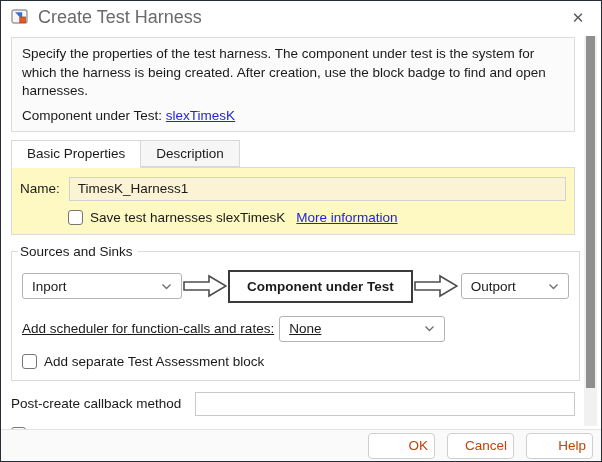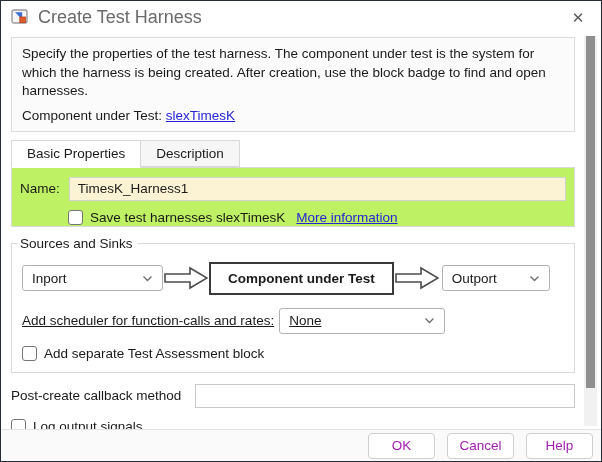--- a/index.html
+++ b/index.html
@@ -25,50 +25,50 @@
   
   .intro-panel { border:1px solid #dcdcdc; background:#fbfbfb; padding:7px 10px 8px; margin-top:2px; }
   .intro-text { line-height:1.38; }
   .component-line { margin-top:7px; }
   .link { color:#2424d6; text-decoration:underline; cursor:pointer; }
   
   .tabs { display:flex; margin-top:8px; position:relative; z-index:2; }
   .tab { padding:5px 15px 5px; border:1px solid #d9d9d9; background:#f6f6f6; cursor:pointer; }
   .tab.active { background:#ffffff; border-bottom:1px solid #ffffff; margin-bottom:-1px; }
   .tab + .tab { border-left:none; }
-  .tab-panel { border:1px solid #d9d9d9; padding:9px 8px 0; background:#bef264; }
+  .tab-panel { border:1px solid #d9d9d9; padding:9px 8px 8px; background:#fef9c3; }
   .name-row { display:flex; align-items:center; gap:9px; }
   .name-input { flex:1; height:24px; background:#fcf3d4; border:1px solid #d2d2d2;
                 font:inherit; padding:0 8px; color:#1a1a1a; }
   .save-row { margin:9px 0 1px 48px; display:flex; align-items:center; gap:7px; }
   
   .checkbox { width:15px; height:15px; flex:0 0 15px; border:1px solid #767676; border-radius:3px;
               background:#fff; display:inline-flex; align-items:center; justify-content:center; cursor:pointer; }
   
   .sources-group { border:1px solid #d9d9d9; margin:9px 0 0 0; padding:4px 10px 11px; }
   .sources-group legend { padding:0 5px 0 2px; margin-left:-4px; }
   .ports-row { display:flex; align-items:center; margin-top:7px; }
   .select { border:1px solid #b3b3b3; border-radius:3px; height:26px; background:#fff;
             display:flex; align-items:center; justify-content:space-between; padding:0 9px; cursor:pointer; }
-  .sel-inport { width:141px; }
+  .sel-inport { width:160px; }
   .sel-outport { width:108px; margin-left:2px; }
   .sel-scheduler { width:166px; }
   .cut-box { border:2px solid #3a3a3a; background:#fff; font-weight:bold; padding:7px 17px; white-space:nowrap; }
   .arrow-svg { display:block; margin:0 1px; }
   .scheduler-row { display:flex; align-items:center; gap:5px; margin-top:13px;text-decoration:underline; }
   .assessment-row { display:flex; align-items:center; gap:7px; margin-top:12px; }
   
   .postcreate-row { display:flex; align-items:center; gap:14px; margin-top:11px; }
   .postcreate-input { flex:1; height:24px; border:1px solid #c9c9c9; font:inherit; padding:0 7px; background:#fff; }
   .option-row { display:flex; align-items:center; gap:7px; margin-top:11px; }
   
   .footer { flex:0 0 32px; border-top:1px solid #e2e2e2; background:#fafafa;
             display:flex; align-items:center; justify-content:flex-end; gap:12px; padding:0 8px; }
   .btn { min-width:67px; height:26px; background:#fff; border:1px solid #cfcfcf; border-radius:4px;
-         font:inherit; font-size:13.5px; color:#a21caf; cursor:pointer; }
+         font:inherit; font-size:13.5px; color:#c2410c; cursor:pointer;text-align:right; }
   label, .static { cursor:default; }
 </style>
 </head>
 <body>
 
 <div class="dialog">
 
   <div class="titlebar">
     <svg width="19" height="16" viewBox="0 0 19 16">
       <rect x="1" y="1" width="15" height="13" rx="2" fill="#f7f7f7" stroke="#9a9a9a" stroke-width="1.4"></rect>

